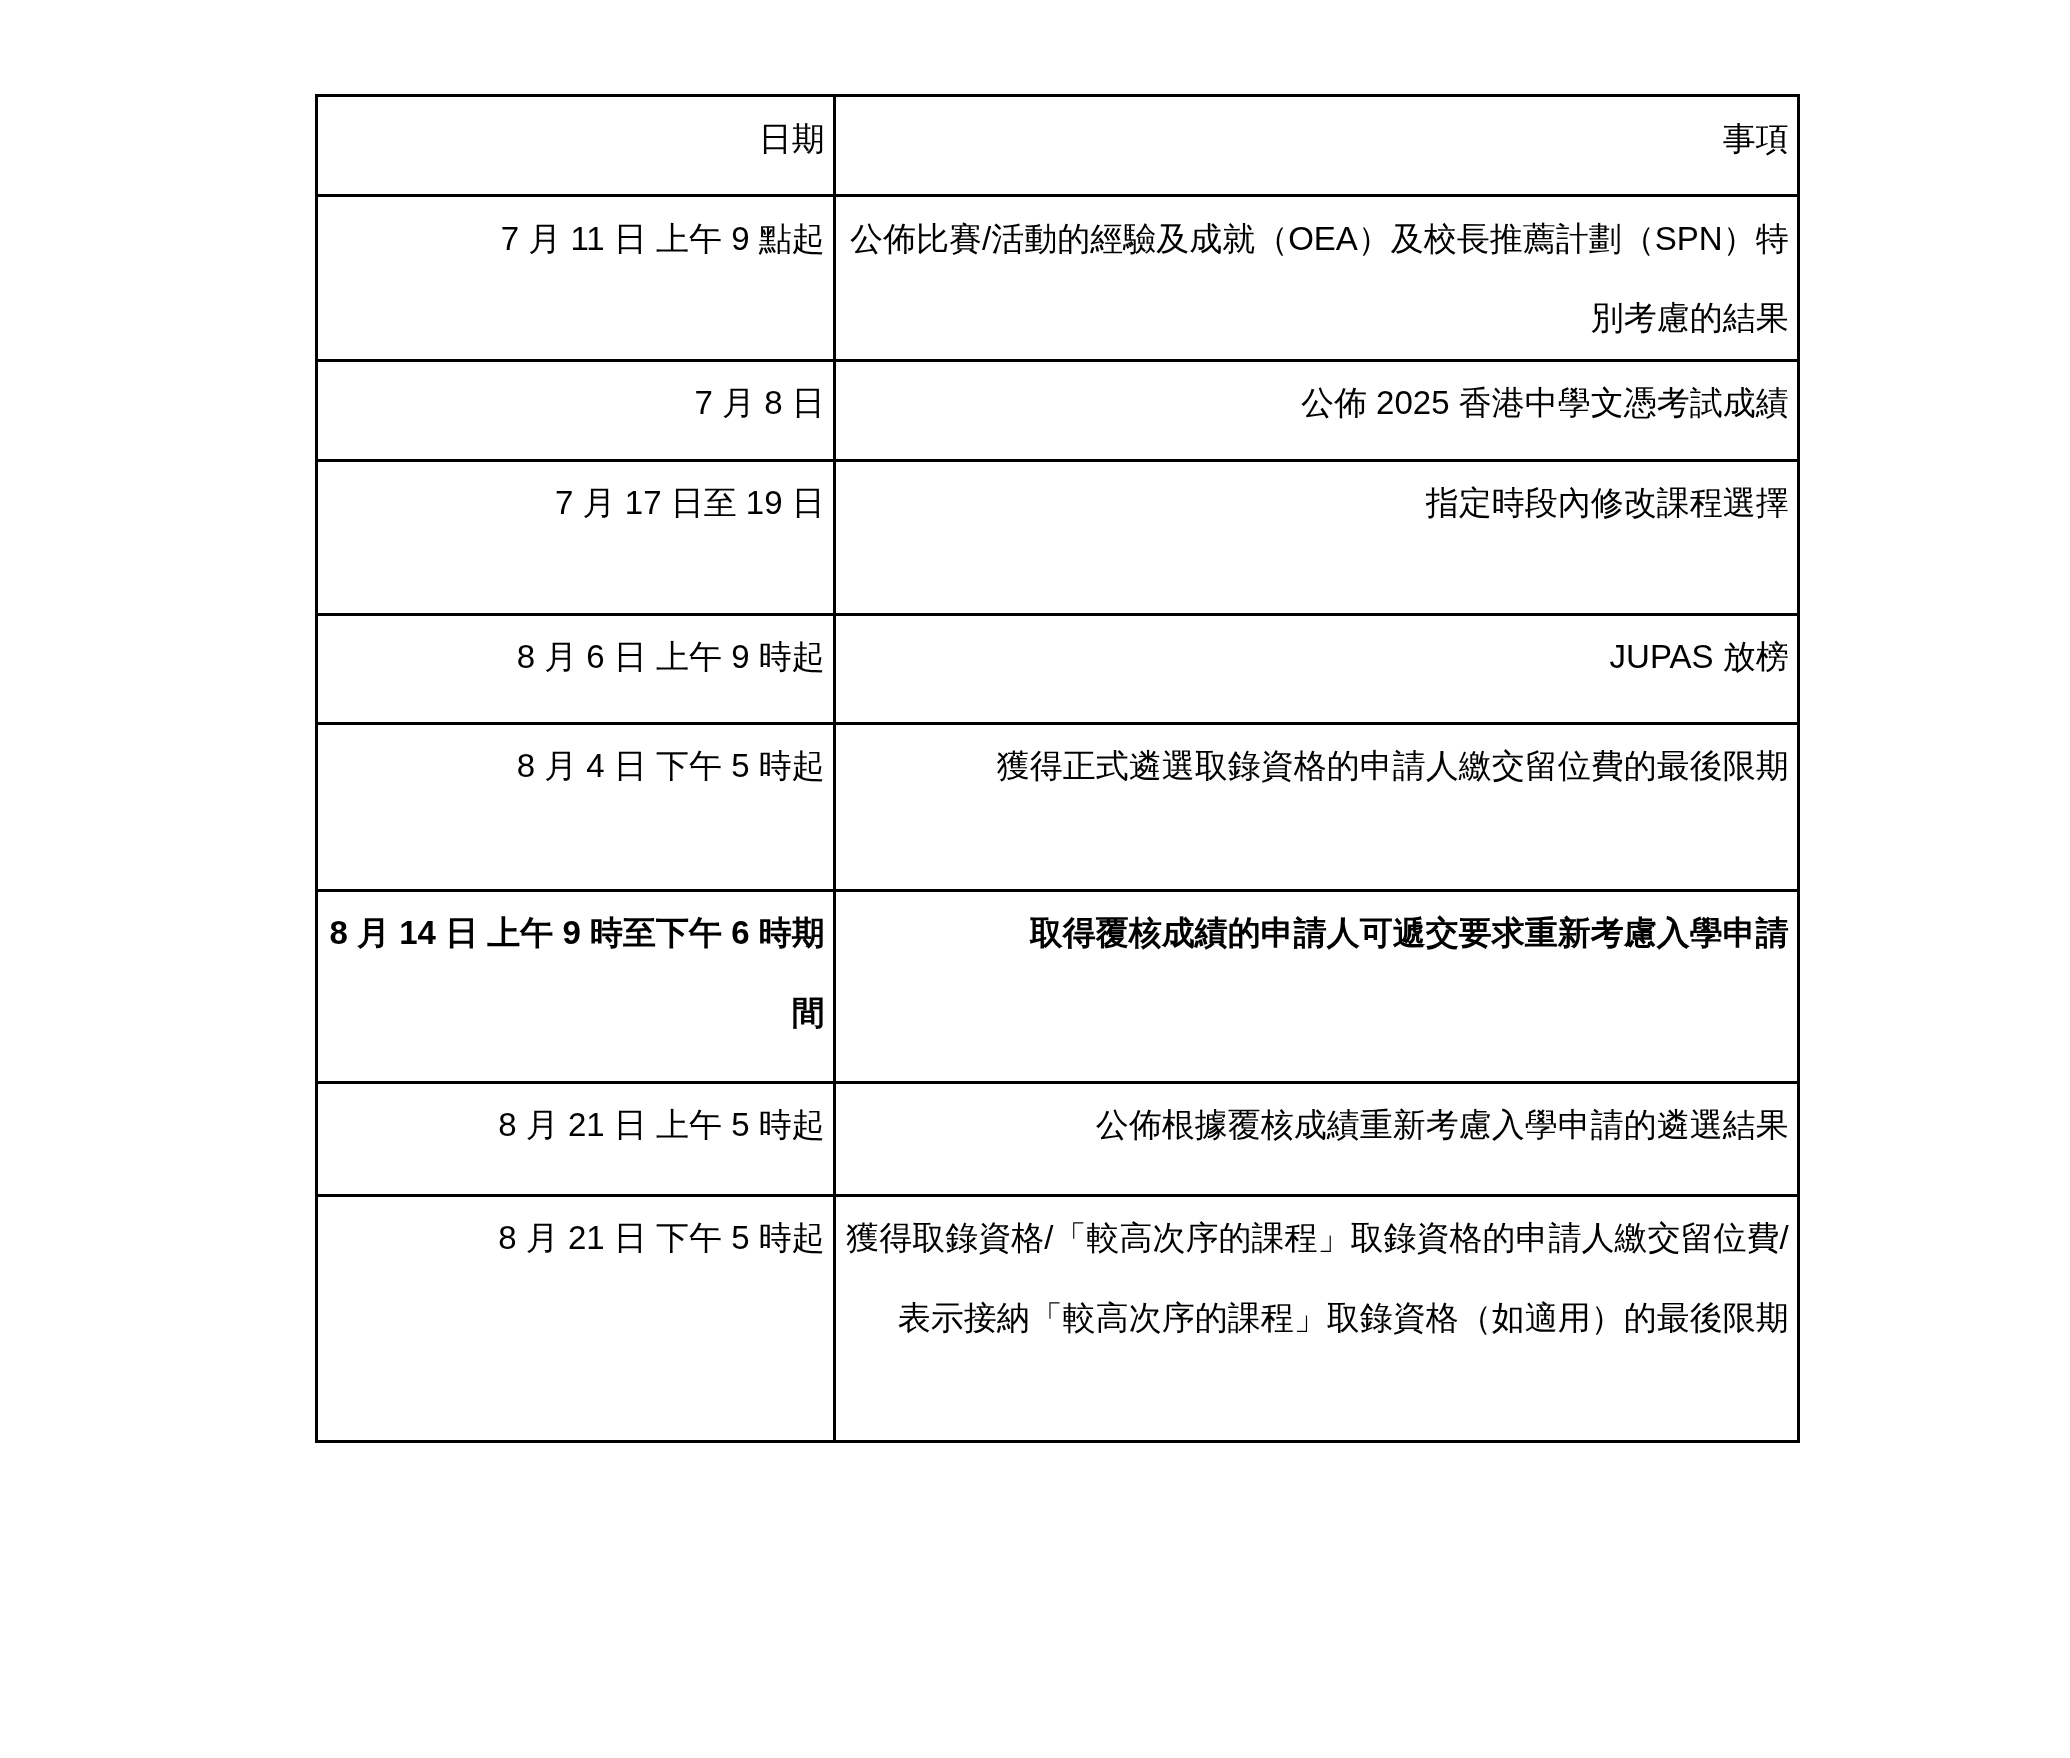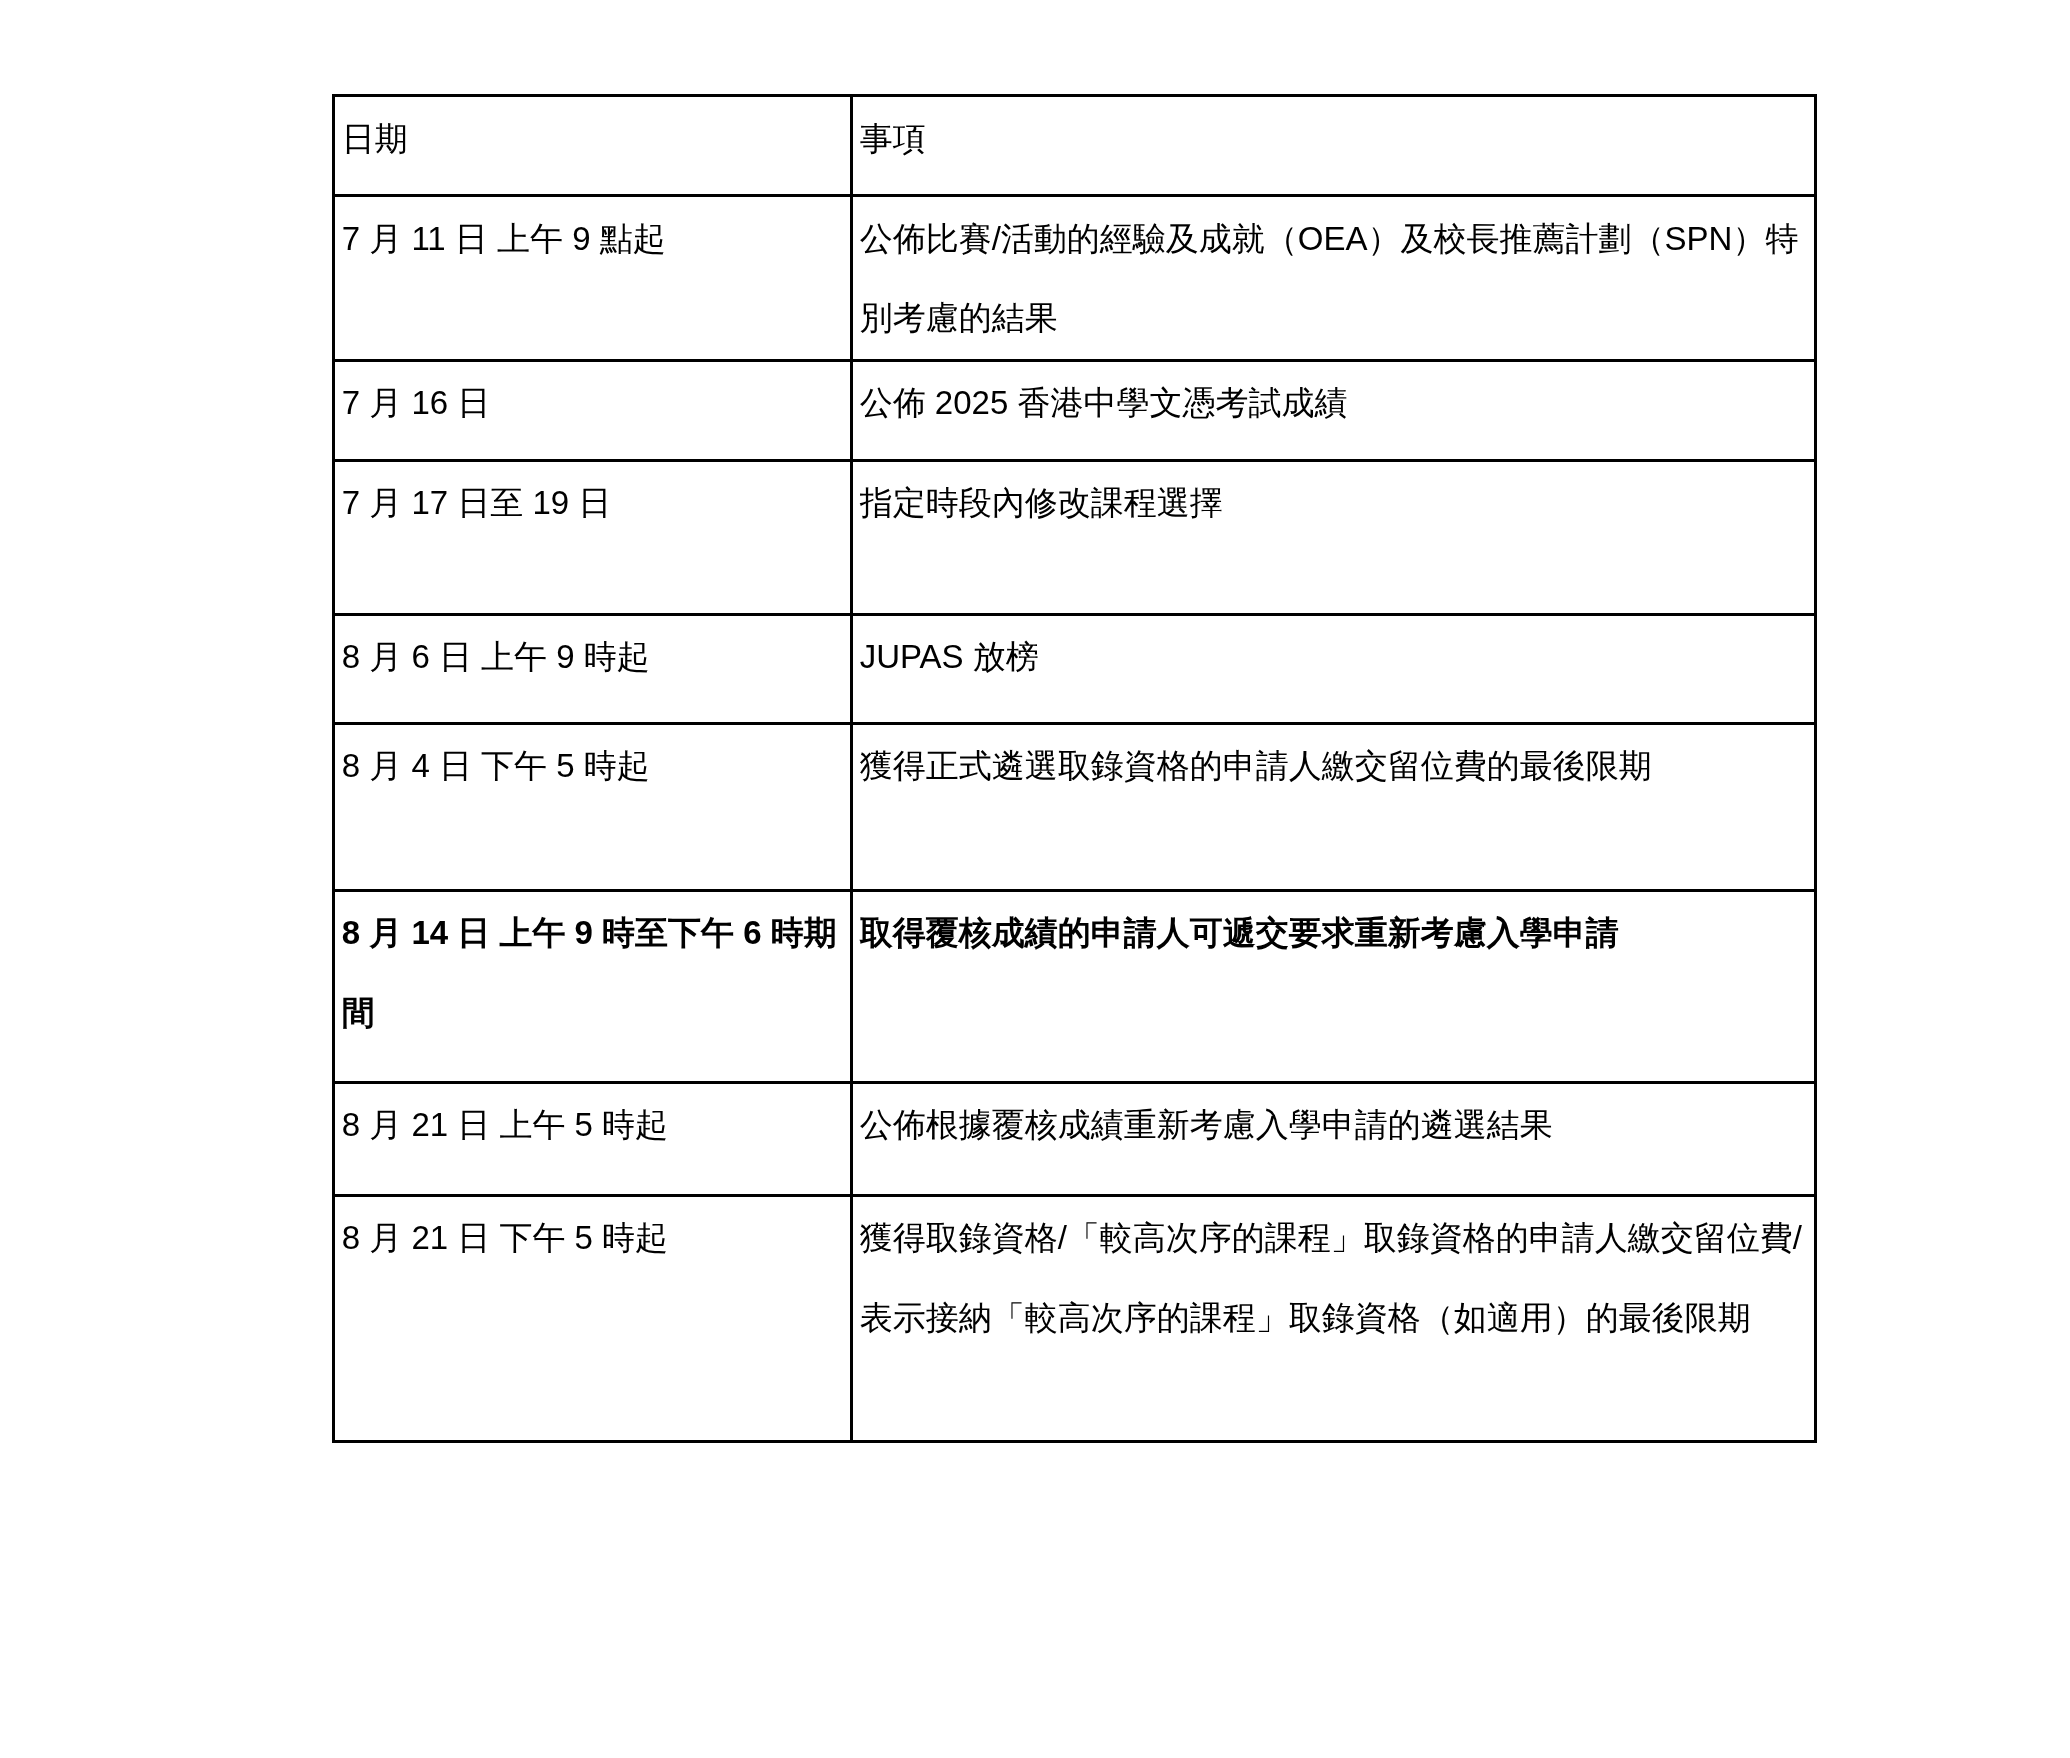--- a/index.html
+++ b/index.html
@@ -15,25 +15,26 @@
   }
   .page {
     position: relative;
     width: 2071px;
     height: 1758px;
     background: #ffffff;
     overflow: hidden;
   }
   table.schedule {
     position: absolute;
-    left: 332px;
+    left: 315px;
     top: 94px;
     width: 1482px;
     border-collapse: collapse;
     table-layout: fixed;
+    text-align: right;
   }
   table.schedule col.c1 { width: 518px; }
   table.schedule col.c2 { width: 964px; }
   table.schedule td {
     border: 3.3px solid #000000;
     vertical-align: top;
     padding: 1.7px 8.3px 1.7px 6.7px;
     font-size: 33px;
     line-height: 2.4;
     color: #000000;
@@ -64,21 +65,21 @@
     <tbody>
       <tr class="row-header">
         <td>日期</td>
         <td>事項</td>
       </tr>
       <tr class="row-1">
         <td>7 月 11 日 上午 9 點起</td>
         <td>公佈比賽/活動的經驗及成就（OEA）及校長推薦計劃（SPN）特別考慮的結果</td>
       </tr>
       <tr class="row-2">
-        <td>7 月 16 日</td>
+        <td>7 月 8 日</td>
         <td>公佈 2025 香港中學文憑考試成績</td>
       </tr>
       <tr class="row-3">
         <td>7 月 17 日至 19 日</td>
         <td>指定時段內修改課程選擇</td>
       </tr>
       <tr class="row-4">
         <td>8 月 6 日 上午 9 時起</td>
         <td>JUPAS 放榜</td>
       </tr>

